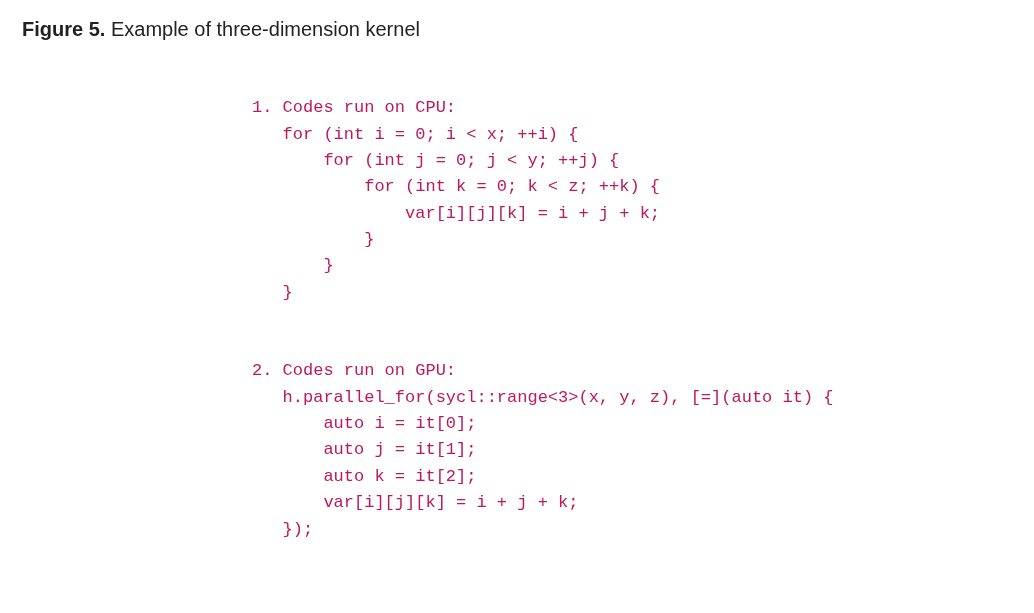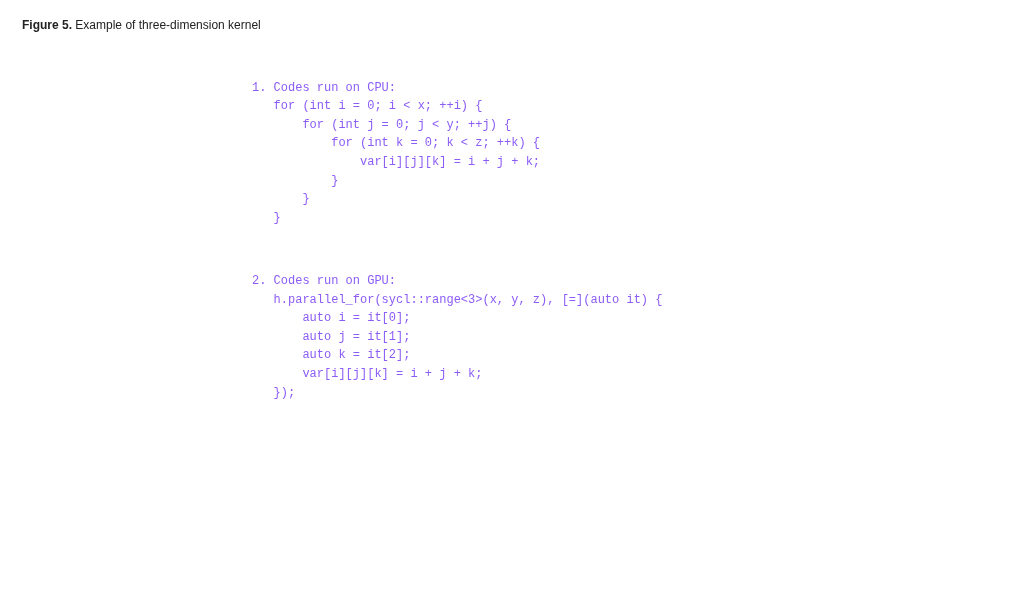--- a/index.html
+++ b/index.html
@@ -8,32 +8,32 @@
       font-family: Arial, Helvetica, sans-serif;
       background: #ffffff;
       width: 1034px;
       height: 613px;
       overflow: hidden;
     }
     .container {
       padding: 18px 22px;
     }
     .figure-title {
-      font-size: 12px;
+      font-size: 20px;
       color: #222;
       margin: 0 0 28px 0;
     }
     .figure-title .bold {
       font-weight: bold;
     }
     .code-block {
       font-family: "Courier New", Courier, monospace;
-      font-size: 12px;
+      font-size: 17px;
       line-height: 1.55;
-      color: #8b5cf6;
+      color: #be185d;
       white-space: pre;
       margin-left: 230px;
     }
     .section-title {
       font-family: "Courier New", Courier, monospace;
     }
     .spacer {
       height: 26px;
     }
   </style>

